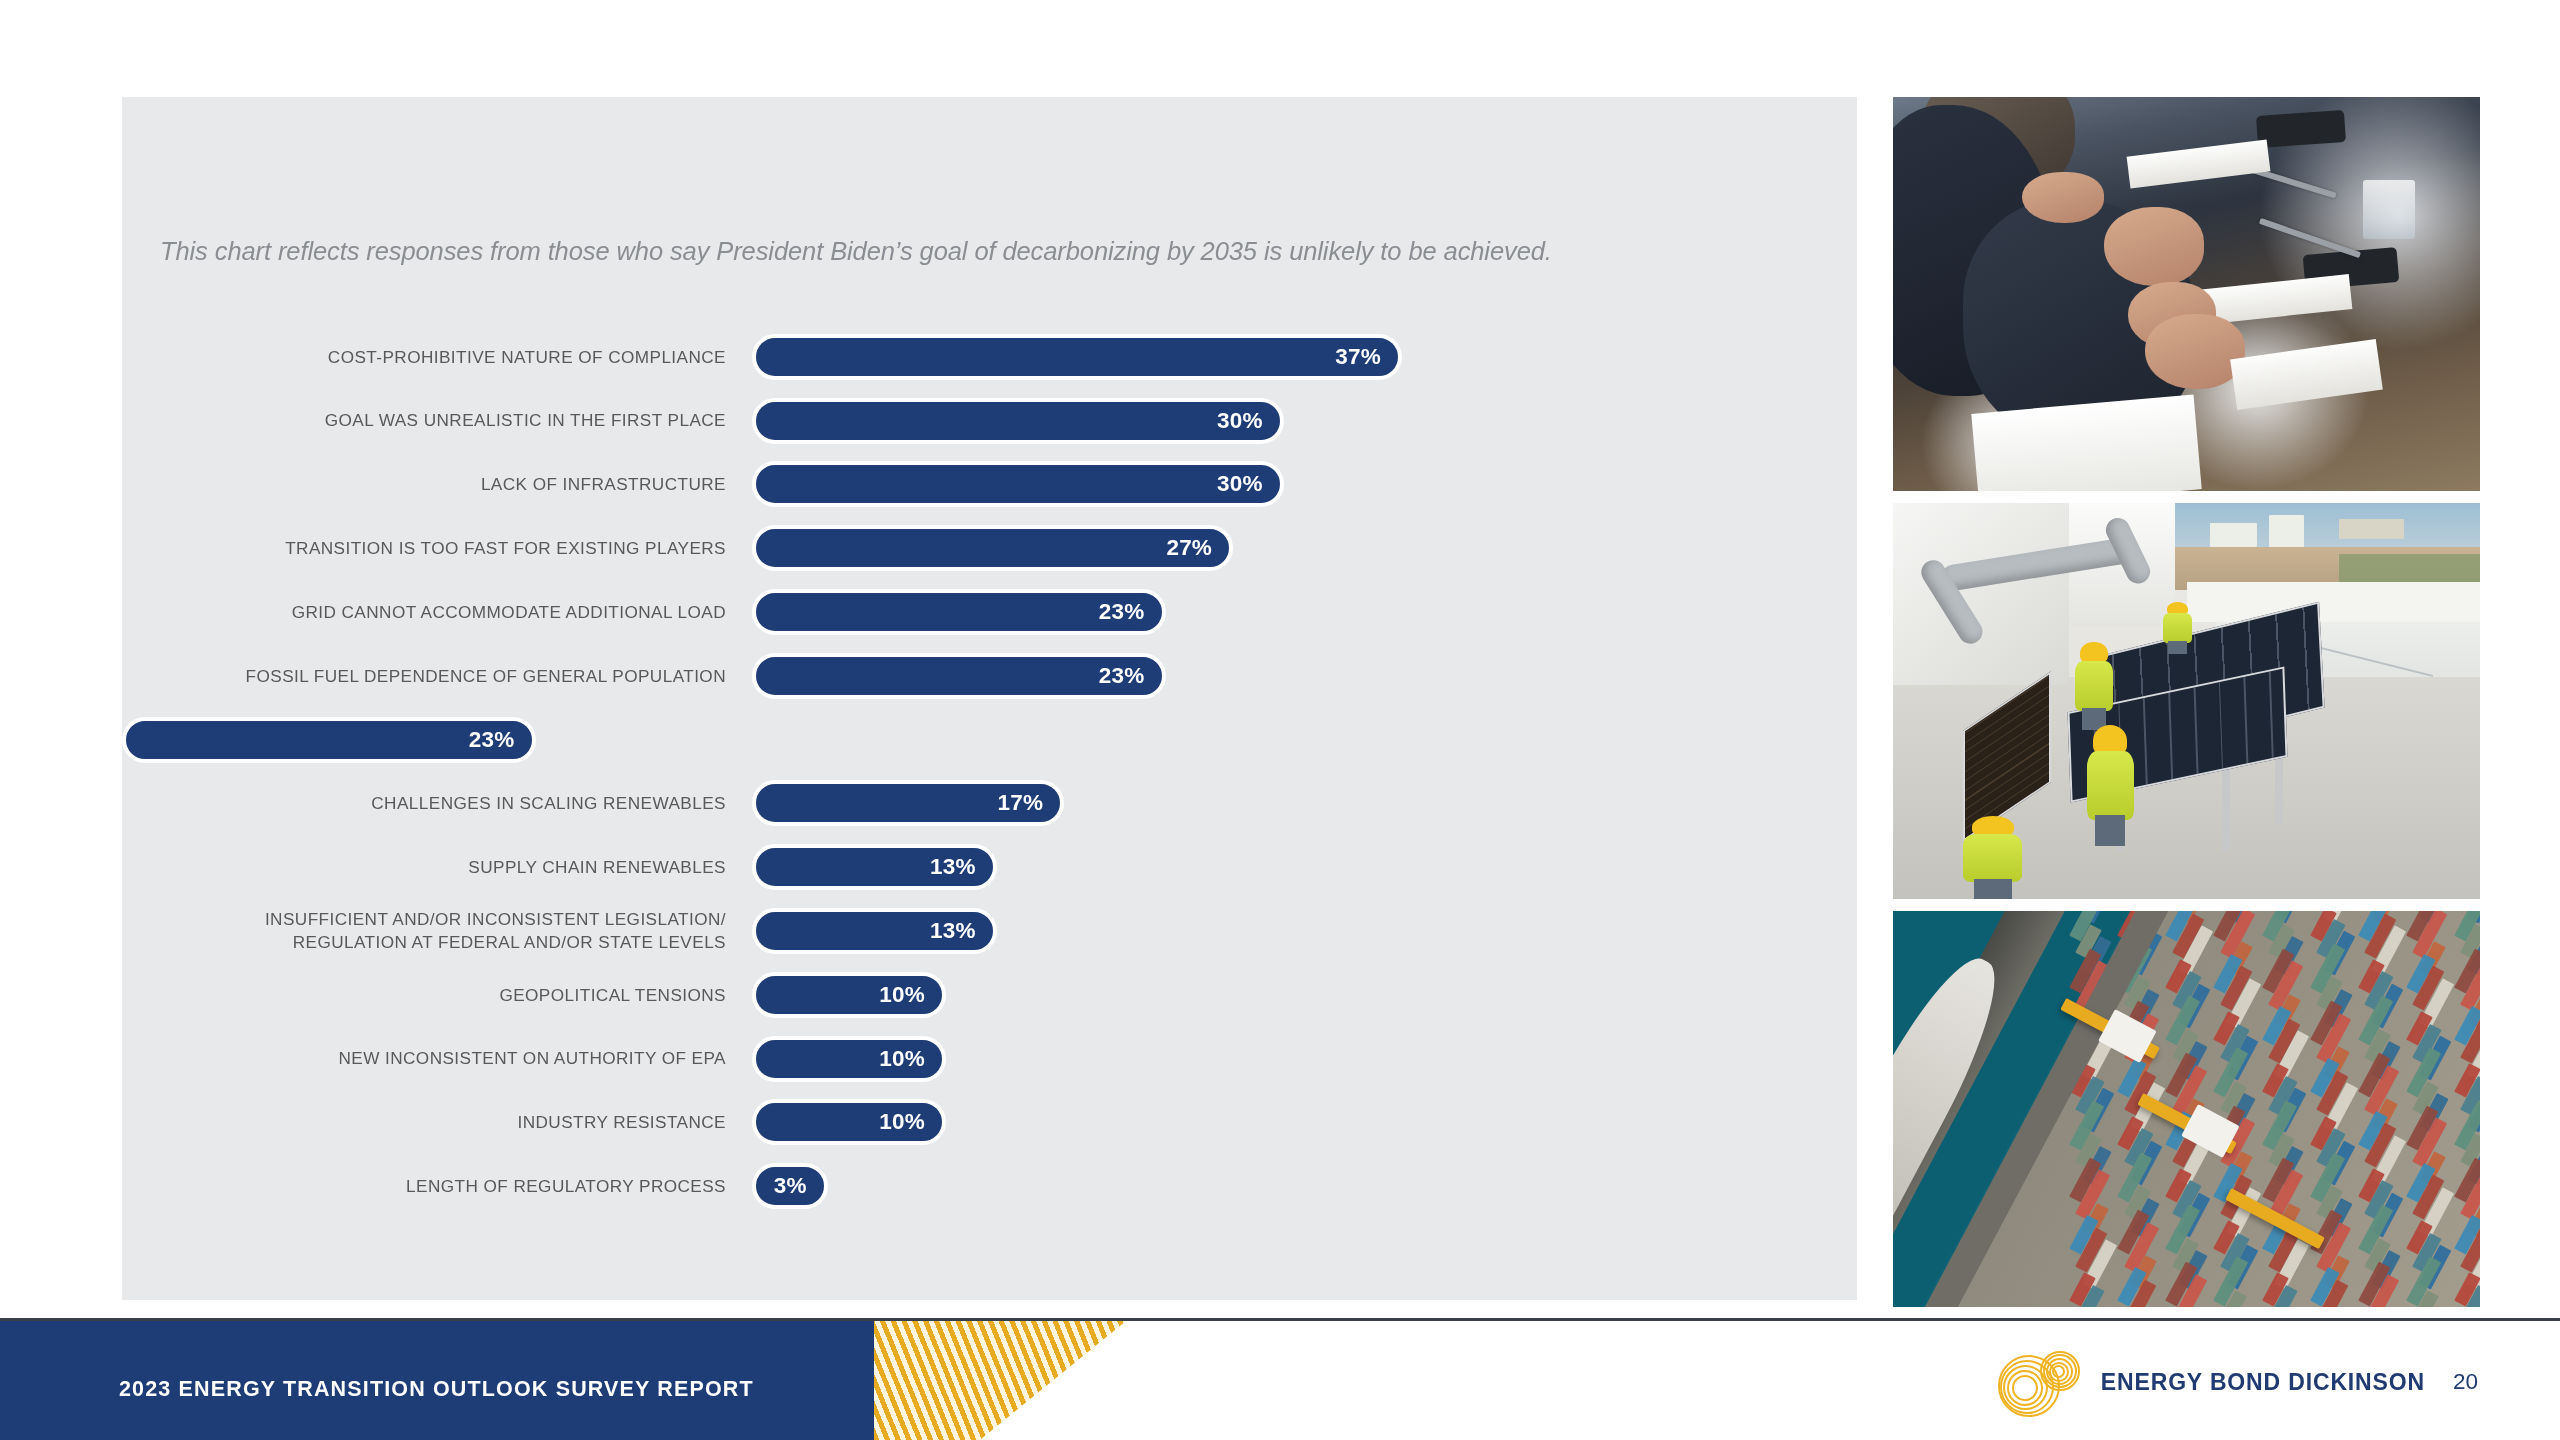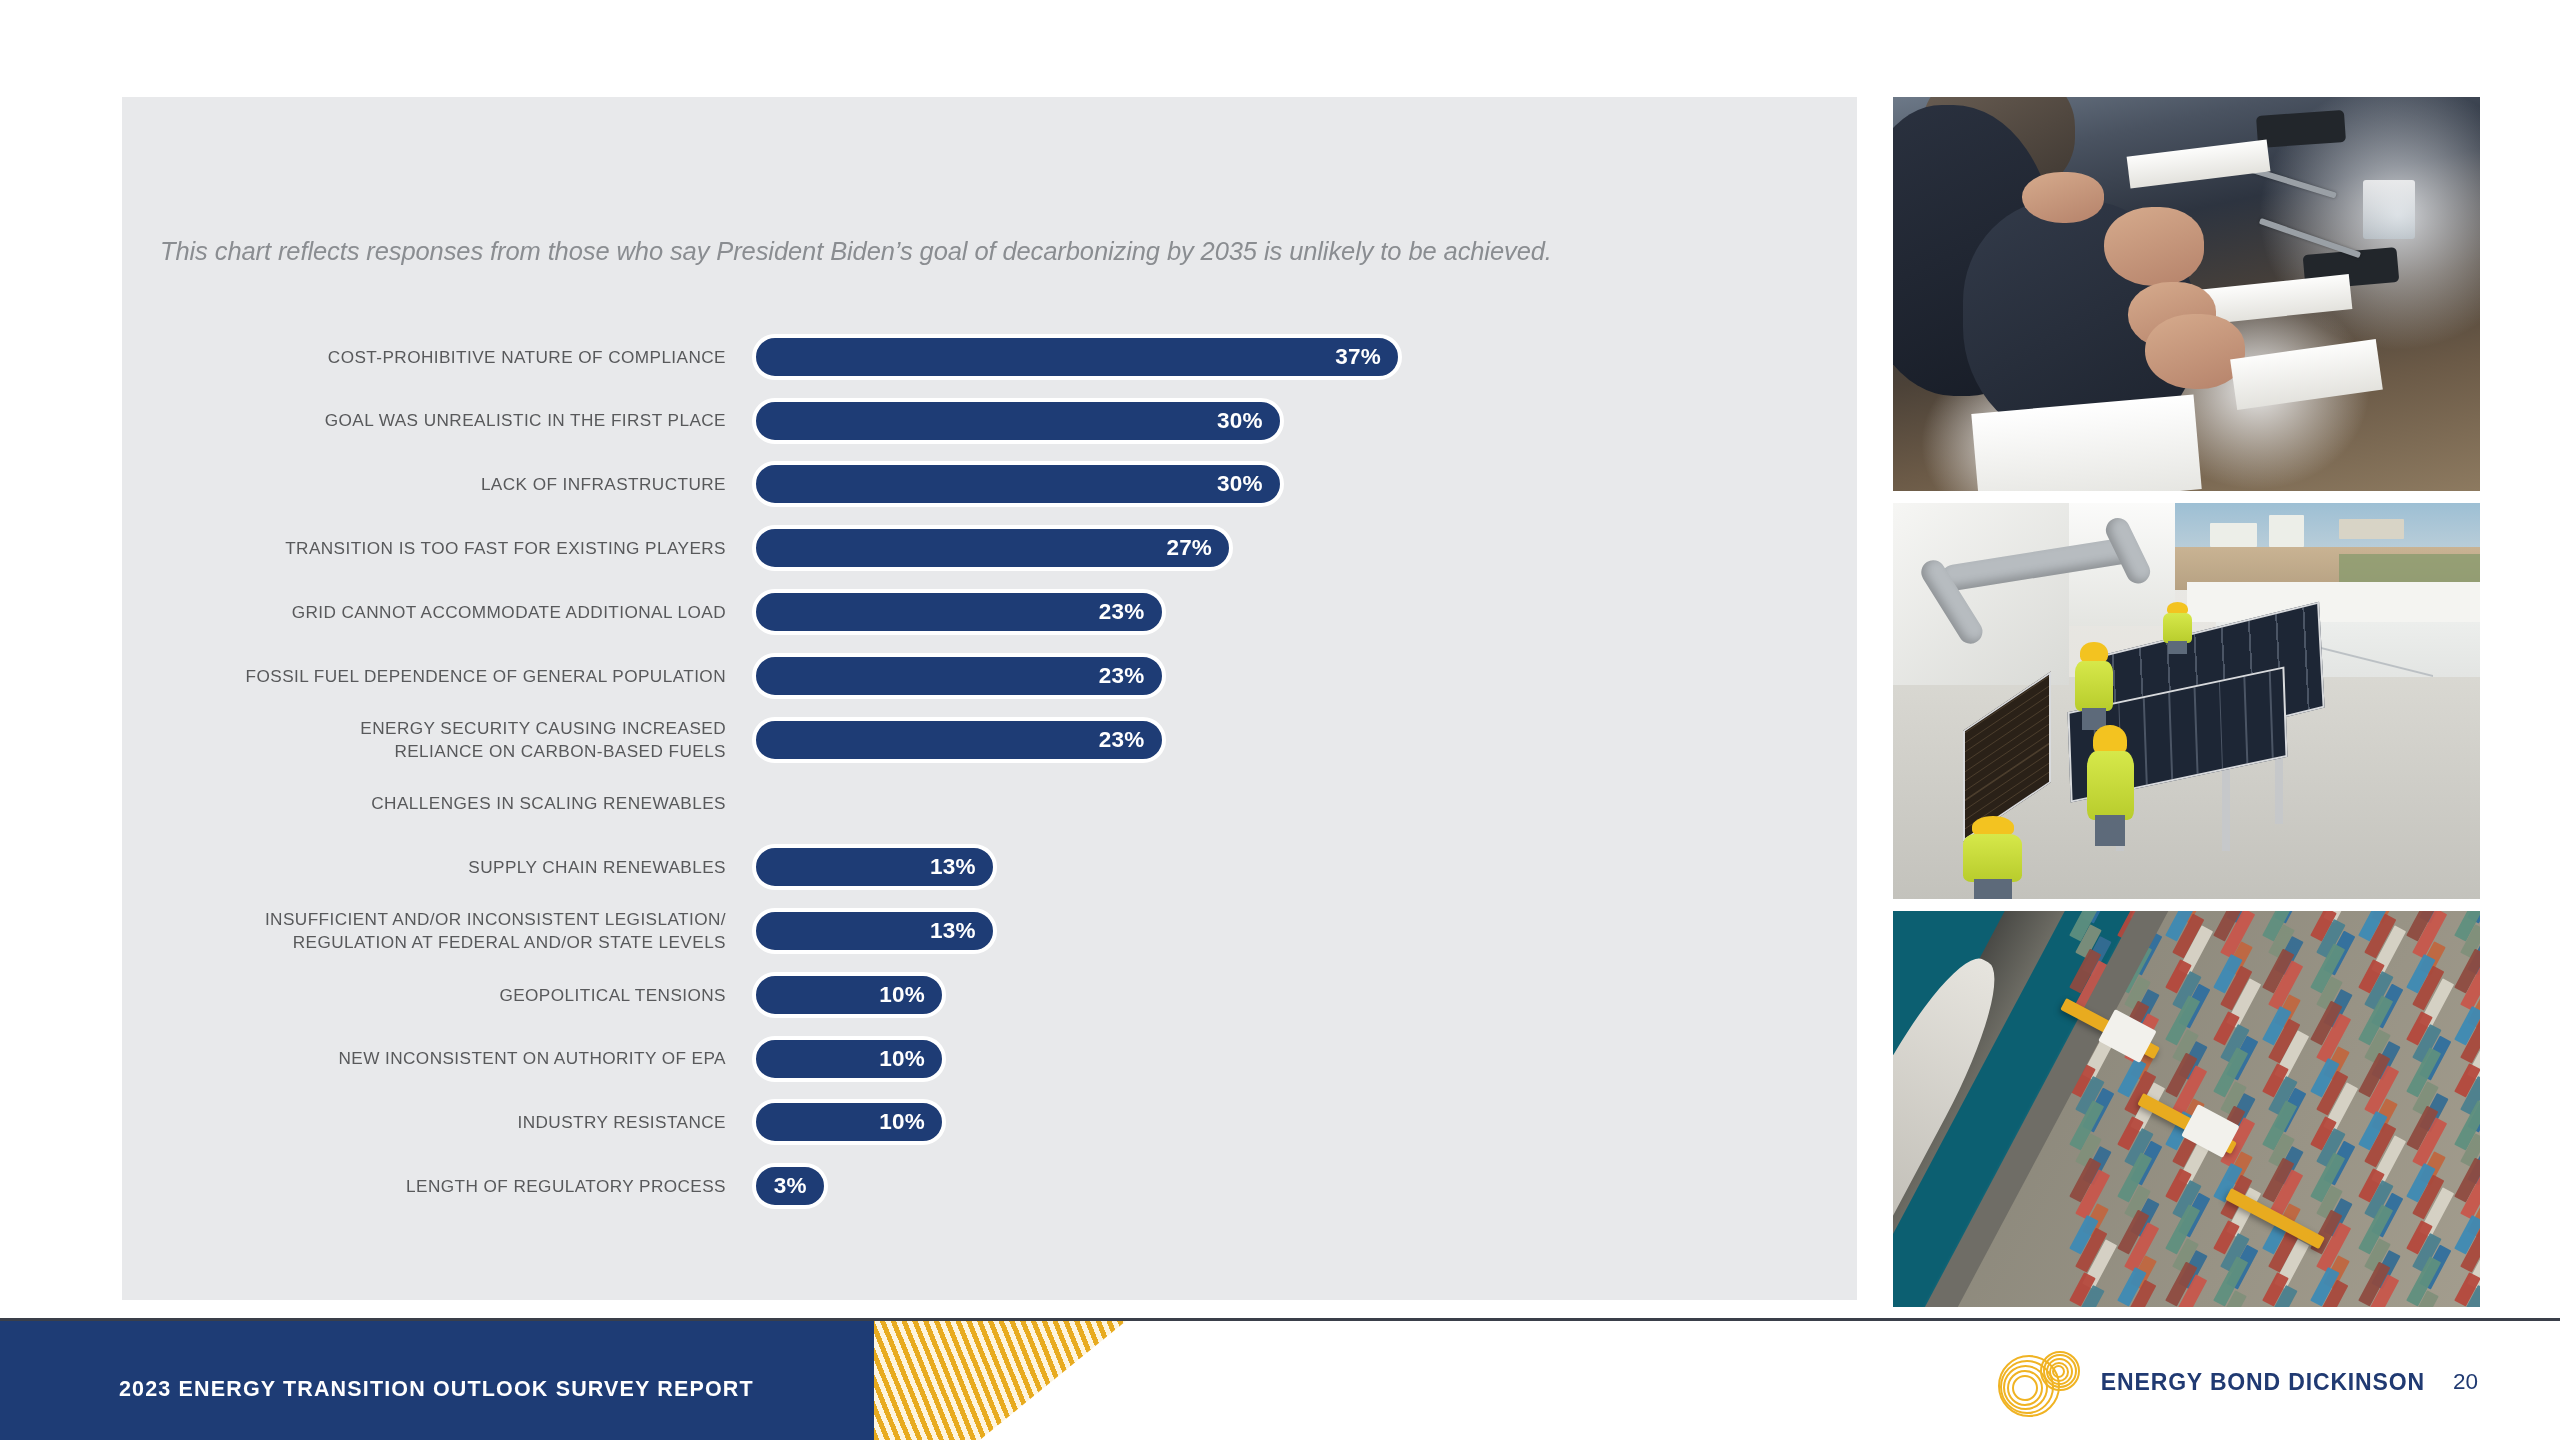--- a/index.html
+++ b/index.html
@@ -403,30 +403,33 @@
       </div>
       <div class="chart-row">
         <div class="row-label">FOSSIL FUEL DEPENDENCE OF GENERAL POPULATION</div>
         <div class="bar-track">
           <div class="bar" style="width: 388.514px;">
             <span class="bar-value">23%</span>
           </div>
         </div>
       </div>
       <div class="chart-row">
-        <div class="row-label">ENERGY SECURITY CAUSING INCREASED
-RELIANCE ON CARBON-BASED FUELS</div>
         <div class="bar-track">
           <div class="bar" style="width: 388.514px;">
             <span class="bar-value">23%</span>
           </div>
         </div>
       </div>
       <div class="chart-row">
         <div class="row-label">CHALLENGES IN SCALING RENEWABLES</div>
+        <div class="bar-track">
+          <div class="bar" style="width: 287.162px;">
+            <span class="bar-value">17%</span>
+          </div>
+        </div>
       </div>
       <div class="chart-row">
         <div class="row-label">SUPPLY CHAIN RENEWABLES</div>
         <div class="bar-track">
           <div class="bar" style="width: 219.595px;">
             <span class="bar-value">13%</span>
           </div>
         </div>
       </div>
       <div class="chart-row">

